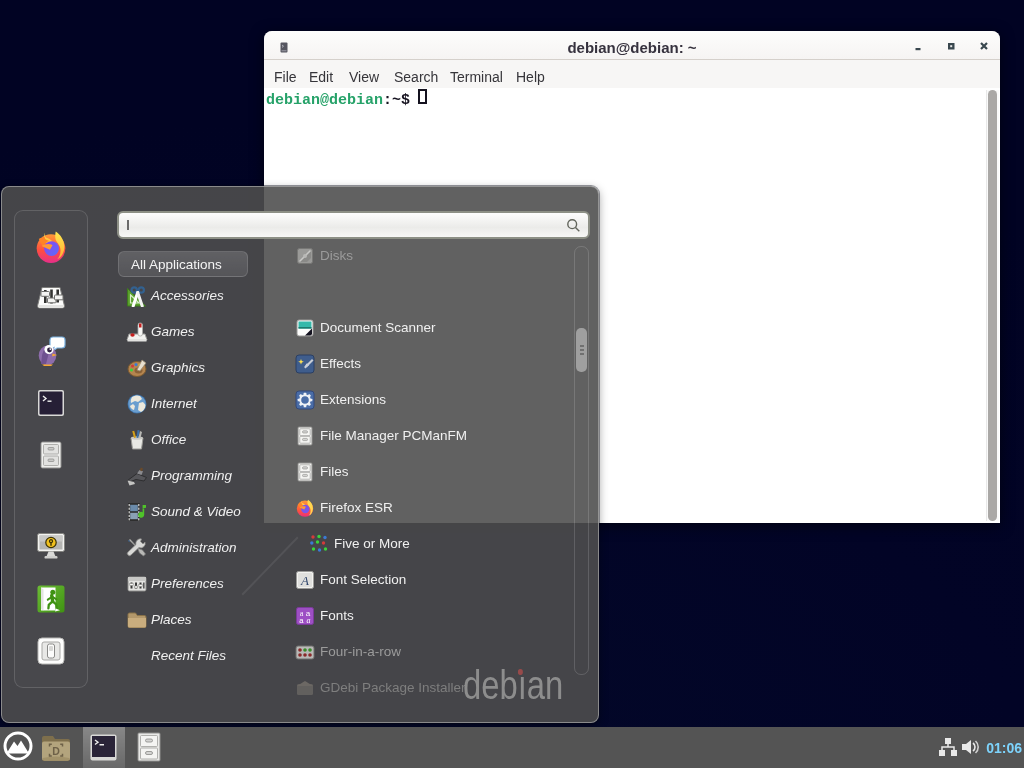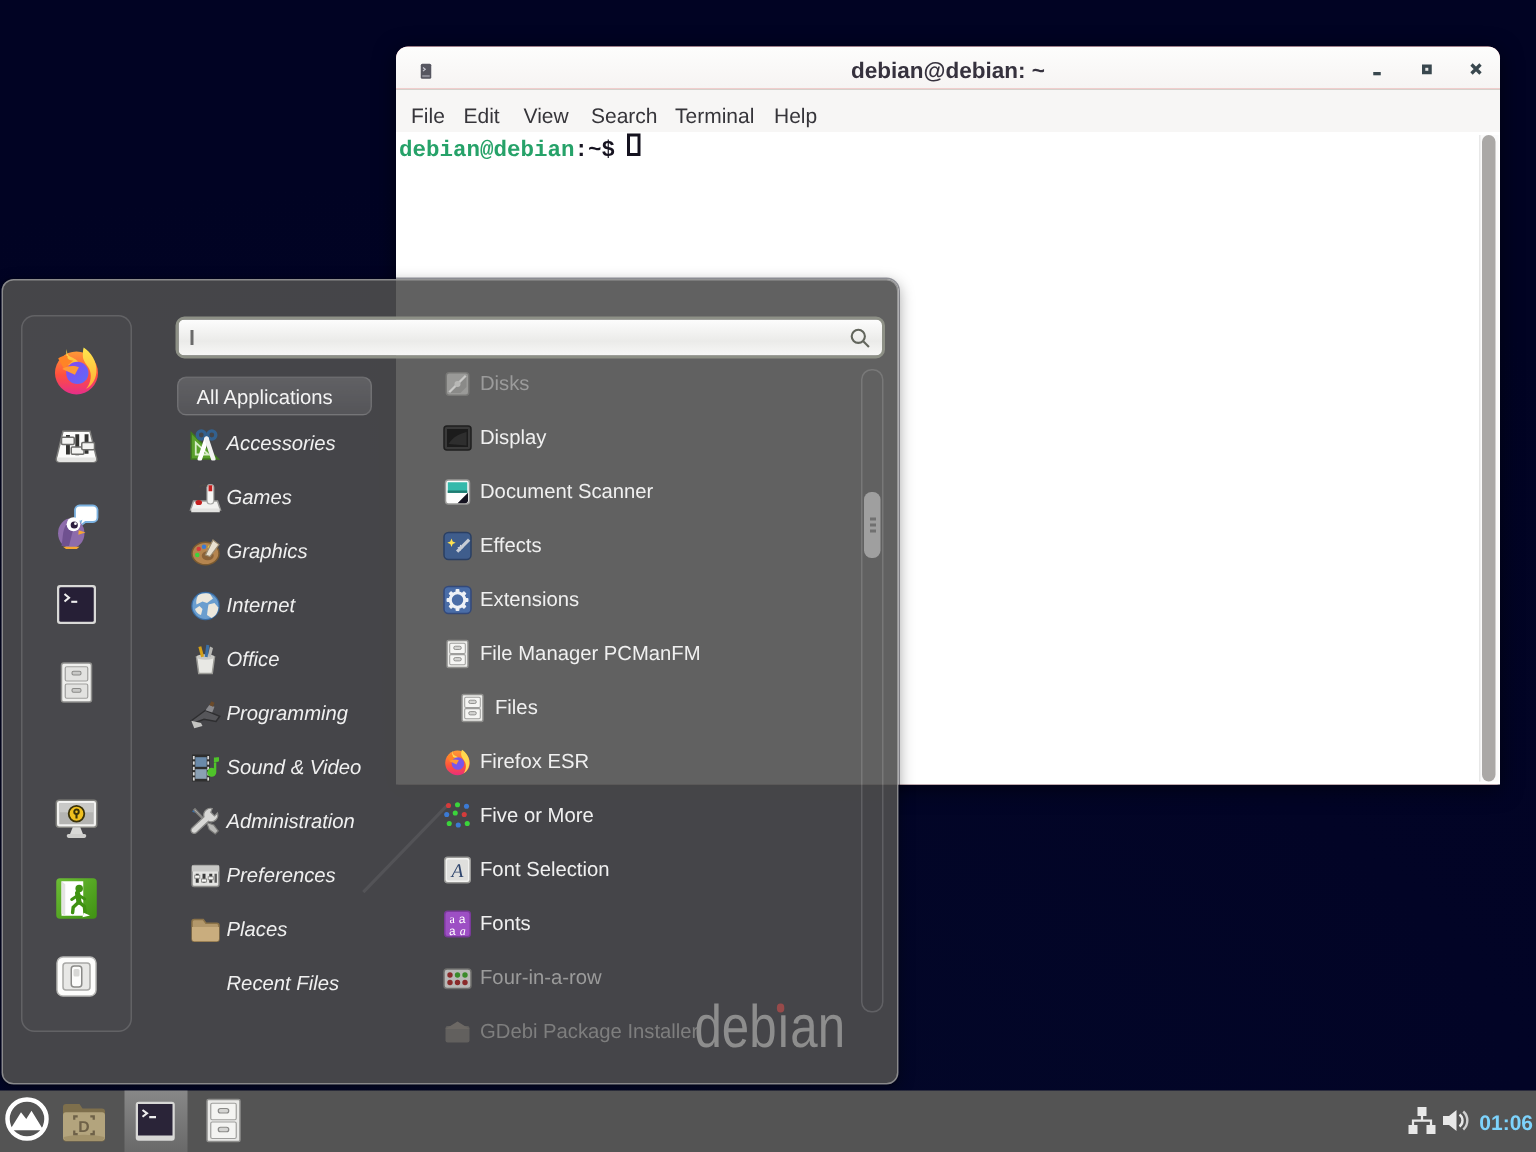--- a/index.html
+++ b/index.html
@@ -9,21 +9,21 @@
   .abs { position:absolute; }
 
   
   #wall { left:0; top:0; width:1024px; height:768px;
     background: radial-gradient(ellipse 1200px 650px at 35% 100%, #030829 0%, #020426 55%, #010323 100%); }
 
   
   #term { left:264px; top:31px; width:736px; height:492px;
     border-radius:8px 8px 2px 2px;
     box-shadow:0 3px 14px rgba(0,0,0,.55);
-    background:#fca5a5; }
+    background:#a3a3a3; }
   #term .titlebar { position:absolute; left:0; top:0; right:0; height:29px;
     background:linear-gradient(#fdfdfc,#f6f4f3);
     border-bottom:1px solid #d5d0cb; border-radius:8px 8px 0 0; }
   #term .title { position:absolute; left:0; right:0; top:8px; text-align:center;
     font-size:15px; font-weight:bold; color:#36323e; }
   #term .menubar { position:absolute; left:0; top:29px; right:0; height:28px;
     background:#f7f6f5; font-size:14px; color:#36353a; }
   #term .menubar span { position:absolute; top:9px; }
   #term .content { position:absolute; left:0; top:57px; right:0; bottom:0;
     background:#fff; }
@@ -351,28 +351,20 @@
   <div id="applist">
       <div class="app" style="top: 1px; left: 3px;">
         <span class="ai"><svg width="20" height="20" viewBox="0 0 20 20">
             <rect x="2.5" y="2.5" width="15" height="15" rx="2" fill="#9a9a98" stroke="#787876" stroke-width="1"></rect>
             <path d="M4 16L16 4v8l-4 4z" fill="#8a8a88"></path>
             <path d="M4.5 15.5L15.5 4.5" stroke="#c8c8c6" stroke-width="1.5"></path>
             <circle cx="10" cy="10" r="2" fill="#b8b8b6"></circle>
           </svg></span>
         <span class="at dis">Disks</span>
       </div>
-      <div class="app" style="top: 37px; left: 3px;">
-        <span class="ai"><svg width="20" height="20" viewBox="0 0 20 20">
-            <rect x="1" y="2" width="18" height="16" rx="2" fill="#3a3a3a" stroke="#1f1f1f" stroke-width="1"></rect>
-            <rect x="3" y="4" width="14" height="12" fill="#1c1c1c"></rect>
-            <path d="M4 14c3-5 8-7 12-8v9z" fill="#2e2e2e"></path>
-          </svg></span>
-        <span class="at">Display</span>
-      </div>
       <div class="app" style="top: 73px; left: 3px;">
         <span class="ai"><svg width="20" height="20" viewBox="0 0 20 20">
             <rect x="2" y="2" width="16" height="16" rx="2" fill="#fdfdfc" stroke="#9a9a98" stroke-width="1"></rect>
             <rect x="3.5" y="3.5" width="13" height="7" fill="#35b9ab"></rect>
             <rect x="3.5" y="9" width="13" height="1.6" fill="#1f7a6f"></rect>
             <path d="M10 17.5l7-7v5a2 2 0 0 1-2 2z" fill="#14121f"></path>
           </svg></span>
         <span class="at">Document Scanner</span>
       </div>
       <div class="app" style="top: 109px; left: 3px;">
@@ -416,21 +408,21 @@
       <div class="app" style="top: 181px; left: 3px;">
         <span class="ai"><svg width="20" height="20" viewBox="0 0 20 20">
             <rect x="3" y="1" width="14" height="18" rx="1" fill="#ececea" stroke="#8f8f8d" stroke-width="1"></rect>
             <rect x="4.8" y="2.8" width="10.4" height="6.8" rx=".8" fill="#f6f6f4" stroke="#9f9f9d" stroke-width=".7"></rect>
             <rect x="4.8" y="10.4" width="10.4" height="6.8" rx=".8" fill="#f6f6f4" stroke="#9f9f9d" stroke-width=".7"></rect>
             <rect x="7.5" y="4.8" width="5" height="2.2" rx="1" fill="#d4d4d2" stroke="#8a8a88" stroke-width=".6"></rect>
             <rect x="7.5" y="12.4" width="5" height="2.2" rx="1" fill="#d4d4d2" stroke="#8a8a88" stroke-width=".6"></rect>
           </svg></span>
         <span class="at">File Manager PCManFM</span>
       </div>
-      <div class="app" style="top: 217px; left: 13px; text-align: center;">
+      <div class="app" style="top: 217px; left: 3px; text-align: center;">
         <span class="ai"><svg width="20" height="20" viewBox="0 0 20 20">
             <rect x="3" y="1" width="14" height="18" rx="1" fill="#ececea" stroke="#8f8f8d" stroke-width="1"></rect>
             <rect x="4.8" y="2.8" width="10.4" height="6.8" rx=".8" fill="#f6f6f4" stroke="#9f9f9d" stroke-width=".7"></rect>
             <rect x="4.8" y="10.4" width="10.4" height="6.8" rx=".8" fill="#f6f6f4" stroke="#9f9f9d" stroke-width=".7"></rect>
             <rect x="7.5" y="4.8" width="5" height="2.2" rx="1" fill="#d4d4d2" stroke="#8a8a88" stroke-width=".6"></rect>
             <rect x="7.5" y="12.4" width="5" height="2.2" rx="1" fill="#d4d4d2" stroke="#8a8a88" stroke-width=".6"></rect>
           </svg></span>
         <span class="at">Files</span>
       </div>
       <div class="app" style="top: 253px; left: 3px;">
@@ -444,21 +436,21 @@
             </defs>
             <circle cx="10" cy="10.6" r="8.2" fill="url(#afo)"></circle>
             <path d="M13 1.8c2.8 1.9 5.2 5 4.9 9.4-.3 3.8-2.6 5.8-3.9 6.4 1.9-2.5 1.9-5.7 1-7.6-1-1.9-2.6-3.2-2.6-5.1 0-1.3.3-2.4.6-3.1z" fill="#ffd84f"></path>
             <path d="M6.3 2.4c.6 1.9.3 2.5 1.9 3.2 1.9.8 3.1 1.9 3.4 3.7l-5-.6z" fill="#ffd84f"></path>
             <path d="M3 6.3c1.3-1 2.8-1.3 3.8-1-.5 1 .9 1.8 2.2 1.8l-3.8 3.1z" fill="#ff8426"></path>
             <circle cx="10.3" cy="11" r="4.2" fill="#7a55ea"></circle>
             <path d="M4.6 9.4c1.6-1 4-1.6 6.3-.6l-1.6 2.8z" fill="#ff9a36"></path>
           </svg></span>
         <span class="at">Firefox ESR</span>
       </div>
-      <div class="app" style="top: 289px; left: 3px; text-align: right;">
+      <div class="app" style="top: 289px; left: 17px; text-align: right;">
         <span class="ai"><svg width="20" height="20" viewBox="0 0 20 20">
             <g>
               <circle cx="4" cy="3" r="1.7" fill="#d43b3b"></circle>
               <circle cx="10" cy="2.5" r="1.7" fill="#3bd43b"></circle>
               <circle cx="16" cy="3.5" r="1.7" fill="#3b7ad4"></circle>
               <circle cx="2.8" cy="9" r="1.7" fill="#3b7ad4"></circle>
               <circle cx="8.5" cy="8" r="1.7" fill="#3bd43b"></circle>
               <circle cx="14.5" cy="9" r="1.7" fill="#d43b3b"></circle>
               <circle cx="4.5" cy="15" r="1.7" fill="#3bd43b"></circle>
               <circle cx="10.5" cy="16" r="1.7" fill="#3b7ad4"></circle>

